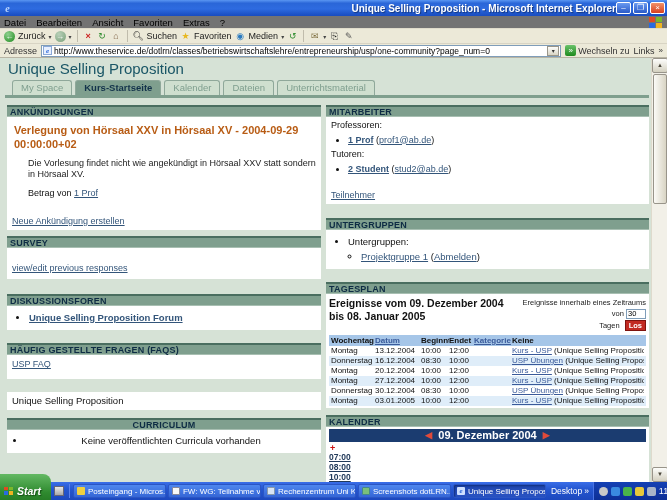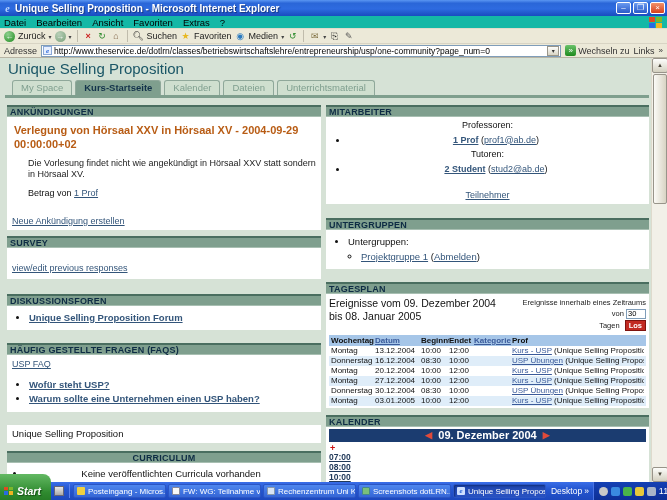--- a/index.html
+++ b/index.html
@@ -4,28 +4,28 @@
 <style>
   * { margin:0; padding:0; box-sizing:border-box; }
   html,body { width:667px; height:500px; overflow:hidden; }
   body { font-family:"Liberation Sans", sans-serif; background:#d6e2d6; position:relative; }
   a { text-decoration:underline; cursor:pointer; }
 
   
   .titlebar { height:16px; background:linear-gradient(180deg,#5a96f2 0%,#2a66d8 20%,#2e6be0 55%,#1a4ec2 95%);
               display:flex; align-items:center; padding:0 2px; color:#fff; }
   .ie-icon { width:11px; height:11px; font:italic bold 10px/11px "Liberation Serif",serif; color:#bcd6ff; text-align:center; }
-  .title-text { font-size:10px; font-weight:bold; margin-left:2px; flex:1; white-space:nowrap; overflow:hidden;
-                text-shadow:1px 1px 1px #12347e; }
+  .title-text { font-size:10px; font-weight:bold; margin-left:16px; flex:1; white-space:nowrap; overflow:hidden;
+                text-shadow:1px 1px 1px #12347e;text-align:right; }
   .winbtns { display:flex; gap:2px; }
   .winbtn { width:15px; height:12px; border:1px solid #fff; border-radius:2px; color:#fff; font-size:8px;
             line-height:10px; text-align:center; background:linear-gradient(#6a9af0,#2a5ac8); }
   .winbtn.close { background:linear-gradient(#f0926a,#d8401e); }
 
-  .menubar { height:13px; background:#14b8a6; display:flex; align-items:center; padding:0 4px; border-bottom:1px solid #e0dccb; }
+  .menubar { height:13px; background:#737373; display:flex; align-items:center; padding:0 4px; border-bottom:1px solid #e0dccb; }
   .menu-item { font-size:9.5px; color:#000; margin-right:10px; }
   .win-logo { margin-left:auto; width:14px; height:11px; display:grid; grid-template-columns:6px 6px; grid-template-rows:5px 5px; gap:1px; }
   .win-logo i { display:block; }
   .wl-r{background:#e04a22;} .wl-g{background:#7ab82a;} .wl-b{background:#2a6ae0;} .wl-y{background:#f0b422;}
 
   .toolbar { height:15px; background:#ece9d8; display:flex; align-items:center; gap:3px; padding:0 4px;
              border-bottom:1px solid #d8d4c4; font-size:9px; color:#222; }
   .tb-circle { width:11px; height:11px; border-radius:50%; color:#fff; font-size:8px; line-height:11px; text-align:center; }
   .tb-green { background:radial-gradient(circle at 35% 30%,#8ed08e,#1e8a1e); }
   .tb-gray  { background:radial-gradient(circle at 35% 30%,#b8d0b8,#7aa07a); }
@@ -85,32 +85,32 @@
   ul.blist li { margin:2px 0; }
   .forums a, .faq-q a { font-weight:bold; }
 
   .faq { margin-bottom:13px; }
   .faq-top { font-size:9px; display:inline-block; margin:0 0 5px 0; }
 
   .kinfo { margin-bottom:8px; }
   .curr { margin-bottom:11px;text-align:center; }
 
   .staff { margin-bottom:14px; }
-  .staff .portlet-body { font-size:9px;text-align:center; }
+  .staff .portlet-body { font-size:9px; }
   .email-wrap::before { content:" ("; } .email-wrap::after { content:")"; }
   .teilnehmer { display:inline-block; margin-top:11px; }
   .bold-link { font-weight:bold; }
 
   .subgroups { margin-bottom:13px; }
   ul.circle { list-style:circle; margin:1px 0 1px 13px; }
 
   .sched { margin-bottom:7px; }
   .sched .portlet-body { padding:3px 3px 2px; }
   .sched-top { display:flex; justify-content:space-between; }
-  .sched-title { width:182px; font-size:10.5px; font-weight:normal; color:#111; line-height:1.2; }
+  .sched-title { width:182px; font-size:10.5px; font-weight:bold; color:#111; line-height:1.2; }
   .sched-filter { width:128px; font-size:7.5px; color:#222; text-align:right; line-height:1.5; }
   .days-input { width:20px; height:10px; border:1px solid #7f9db9; font:7.5px "Liberation Sans",sans-serif; padding:0 1px; }
   .los-btn { background:#c22a22; color:#fff; border:1px solid #7e120e; font:bold 7.5px "Liberation Sans",sans-serif;
              padding:0 3px; height:11px; margin-left:3px; }
   .sched-table { margin-top:4px; font-size:8px; }
   .sr { display:grid; grid-template-columns:44px 46px 28px 25px 38px 1fr; padding:0 2px; height:10px;
         line-height:10px; white-space:nowrap; }
   .sr.head { background:#a6c6e8; font-weight:bold; height:11px; line-height:11px; color:#111; }
   .sr.alt { background:#dfedf9; }
   .sr .cell { overflow:hidden; }
@@ -270,24 +270,20 @@
             <ul class="blist">
               <li><a>Unique Selling Proposition Forum</a></li>
             </ul>
           </div>
         </div>
 
         <div class="portlet faq">
           <div class="portlet-header">HÄUFIG GESTELLTE FRAGEN (FAQS)</div>
           <div class="portlet-body">
             <a class="faq-top">USP FAQ</a>
-            <ul class="blist">
-              <li class="faq-q"><a>Wofür steht USP?</a></li>
-              <li class="faq-q"><a>Warum sollte eine Unternehmen einen USP haben?</a></li>
-            </ul>
           </div>
         </div>
 
         <div class="portlet kinfo">
           <div class="portlet-body">Unique Selling Proposition</div>
         </div>
 
         <div class="portlet curr">
           <div class="portlet-header">CURRICULUM</div>
           <div class="portlet-body">
@@ -348,21 +344,21 @@
                 <button class="los-btn">Los</button>
               </div>
             </div>
             <div class="sched-table">
               <div class="sr head">
                 <span class="cell">Wochentag</span>
                 <span class="cell"><a>Datum</a></span>
                 <span class="cell">Beginnt</span>
                 <span class="cell">Endet</span>
                 <span class="cell"><a>Kategorie</a></span>
-                <span class="cell">Prof</span>
+                <span class="cell">Keine</span>
               </div>
               <div class="sr">
                 <span class="cell">Montag</span>
                 <span class="cell">13.12.2004</span>
                 <span class="cell">10:00</span>
                 <span class="cell">12:00</span>
                 <span class="cell"></span>
                 <span class="titlecell"><a>Kurs - USP</a> <span>(Unique Selling Proposition)</span></span>
               </div>
               <div class="sr alt">

